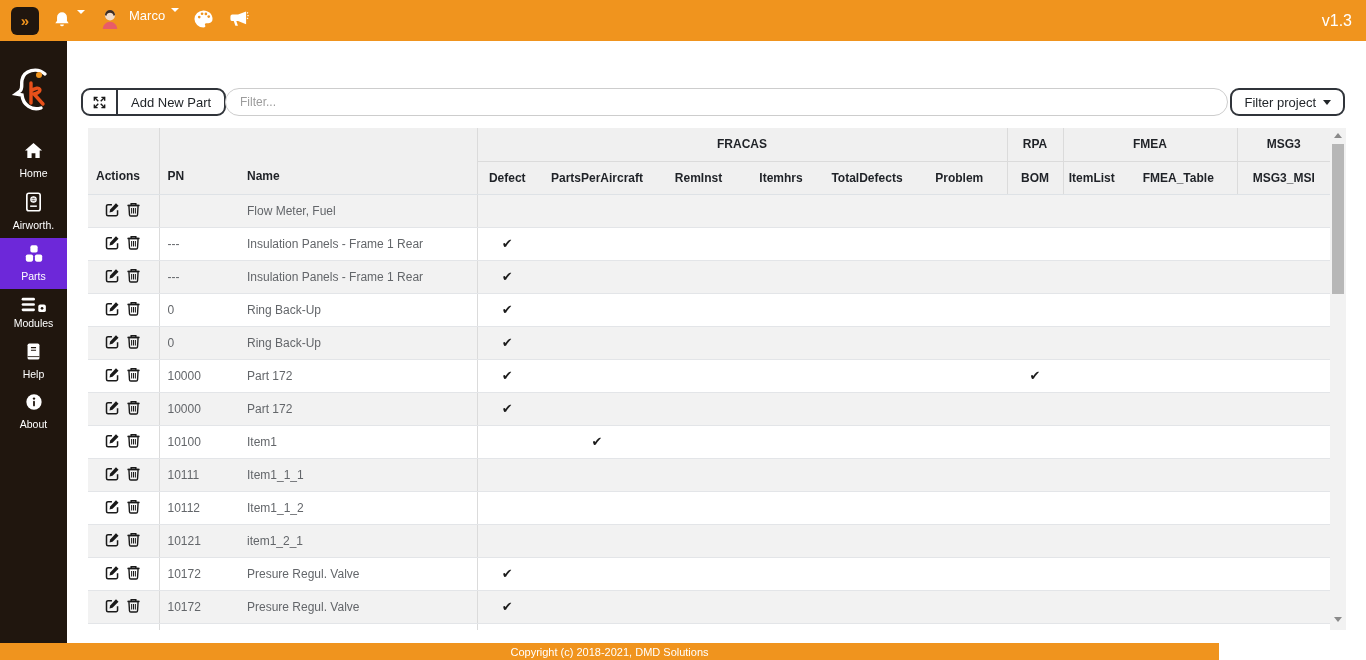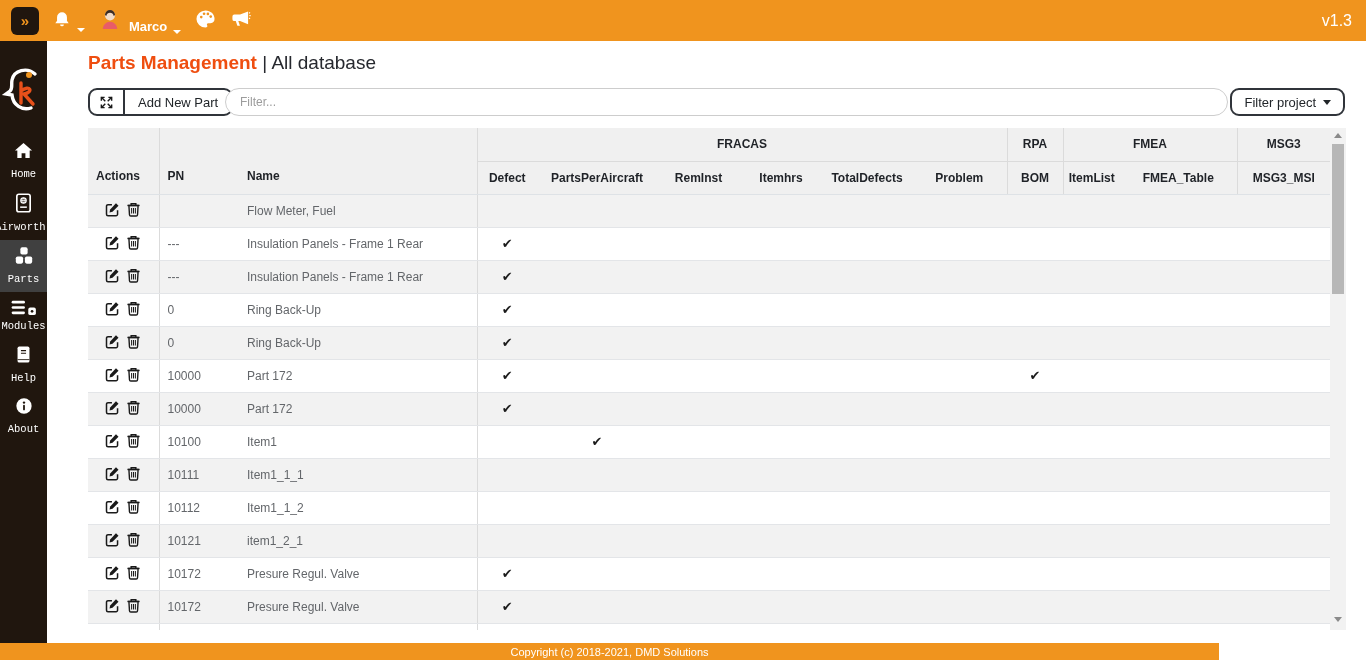--- a/index.html
+++ b/index.html
@@ -4,42 +4,42 @@
 <style>
   * { margin:0; padding:0; box-sizing:border-box; }
   html,body { width:1366px; height:660px; overflow:hidden; background:#fff;
               font-family:"Liberation Sans","DejaVu Sans",sans-serif; }
 
   
   .topbar { position:absolute; top:0; left:0; width:1366px; height:41px;
             background:#F0941E; display:flex; align-items:center; padding-left:11px; z-index:5; }
   .menu-btn { width:28px; height:28px; border:none; border-radius:6px; background:#20160E;
               color:#F0941E; font-size:15px; font-weight:bold; line-height:26px; cursor:pointer; }
-  .tb-icon { margin-left:14px; display:inline-flex; align-items:flex-end;font-weight:bold; }
+  .tb-icon { margin-left:14px; display:inline-flex; align-items:flex-start; }
   .caret-down { width:0; height:0; border-left:4px solid transparent; border-right:4px solid transparent;
                 border-top:4px solid #fff; display:inline-block; margin-left:6px; }
   .user-name { color:#fff; font-size:13px; margin-left:8px; }
   .version { margin-left:auto; margin-right:14px; color:#fff; font-size:16px; }
 
   
-  .sidebar { position:absolute; top:41px; left:0; width:47px; bottom:17px; background:#20160E;font-family:Liberation Mono, monospace; }
+  .sidebar { position:absolute; top:41px; left:0; width:67px; bottom:17px; background:#20160E; }
   .logo-wrap { display:flex; justify-content:center; margin-top:24px; }
   .nav { margin-top:20px; }
   .nav-item { display:flex; flex-direction:column; align-items:center; padding:6px 0 7px; cursor:pointer; }
   .nav-item .lbl { color:#fff; font-size:10.5px; margin-top:3px; }
-  .nav-item.active { background:#404040; }
+  .nav-item.active { background:#6d28d9; }
   .mod-icons { display:flex; align-items:center; }
 
   
   .main { position:absolute; top:41px; left:67px; right:0; bottom:17px; background:#fff; overflow:hidden; }
   .page-title { position:absolute; left:21px; top:11px; font-size:19px; }
   .page-title .accent { color:#EF4E10; font-weight:bold; }
   .page-title .rest { color:#26282E; }
 
-  .add-btn { position:absolute; left:21px; top:47px; height:28px; display:inline-flex; align-items:center;
+  .add-btn { position:absolute; left:14px; top:47px; height:28px; display:inline-flex; align-items:center;
              background:#fff; border:2px solid #30343A; border-radius:9px; cursor:pointer; padding:0; }
   .add-btn .icon-cell { padding:0 9px; border-right:2px solid #30343A; display:flex; align-items:center; height:100%; }
   .add-btn .label { padding:0 13px; font-size:13px; color:#212529; white-space:nowrap; }
 
   .filter-input { position:absolute; left:158px; top:47px; width:1003px; height:28px;
                   border:1px solid #CDCDCD; border-radius:14px; padding:8px 14px; font-size:12px;
                   color:#555; outline:none; background:#fff; }
   .filter-input::placeholder { color:#9C9C9C; }
 
   .filter-project-btn { position:absolute; right:21px; top:47px; height:28px; background:#fff;
@@ -204,25 +204,20 @@
             <circle cx="10" cy="6.2" r="1.3" fill="#20160E"></circle>
             <rect x="9" y="8.6" width="2" height="6.2" rx="1" fill="#20160E"></rect>
           </svg>
       </span>
       <span class="lbl">About</span>
     </div>
   </div>
 </div>
 
 <div class="main">
-  <div class="page-title">
-    <span class="accent">Parts Management</span>
-    <span class="rest">|</span>
-    <span class="rest">All database</span>
-  </div>
 
   <button class="add-btn">
     <span class="icon-cell">
       <svg width="15" height="15" viewBox="0 0 16 16">
           <g stroke="#1A1A1A" stroke-width="1.5" fill="none">
             <path d="M2.5 6V2.5H6M10 2.5h3.5V6M13.5 10v3.5H10M6 13.5H2.5V10"></path>
             <path d="M2.5 2.5l4.2 4.2M13.5 2.5L9.3 6.7M13.5 13.5L9.3 9.3M2.5 13.5l4.2-4.2"></path>
           </g>
         </svg>
     </span>

